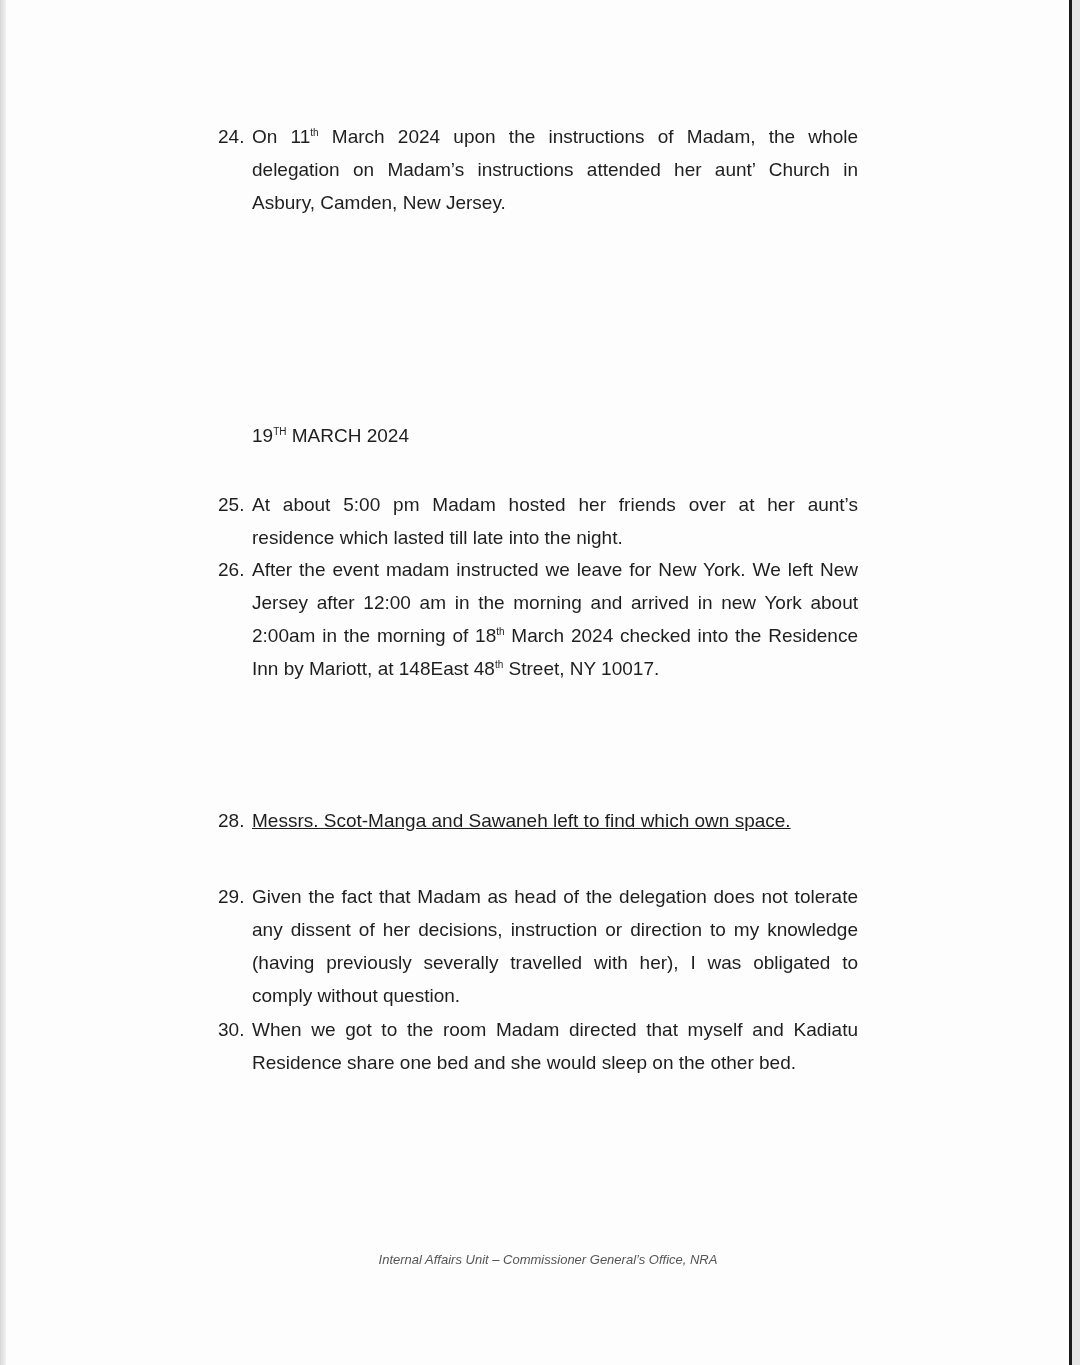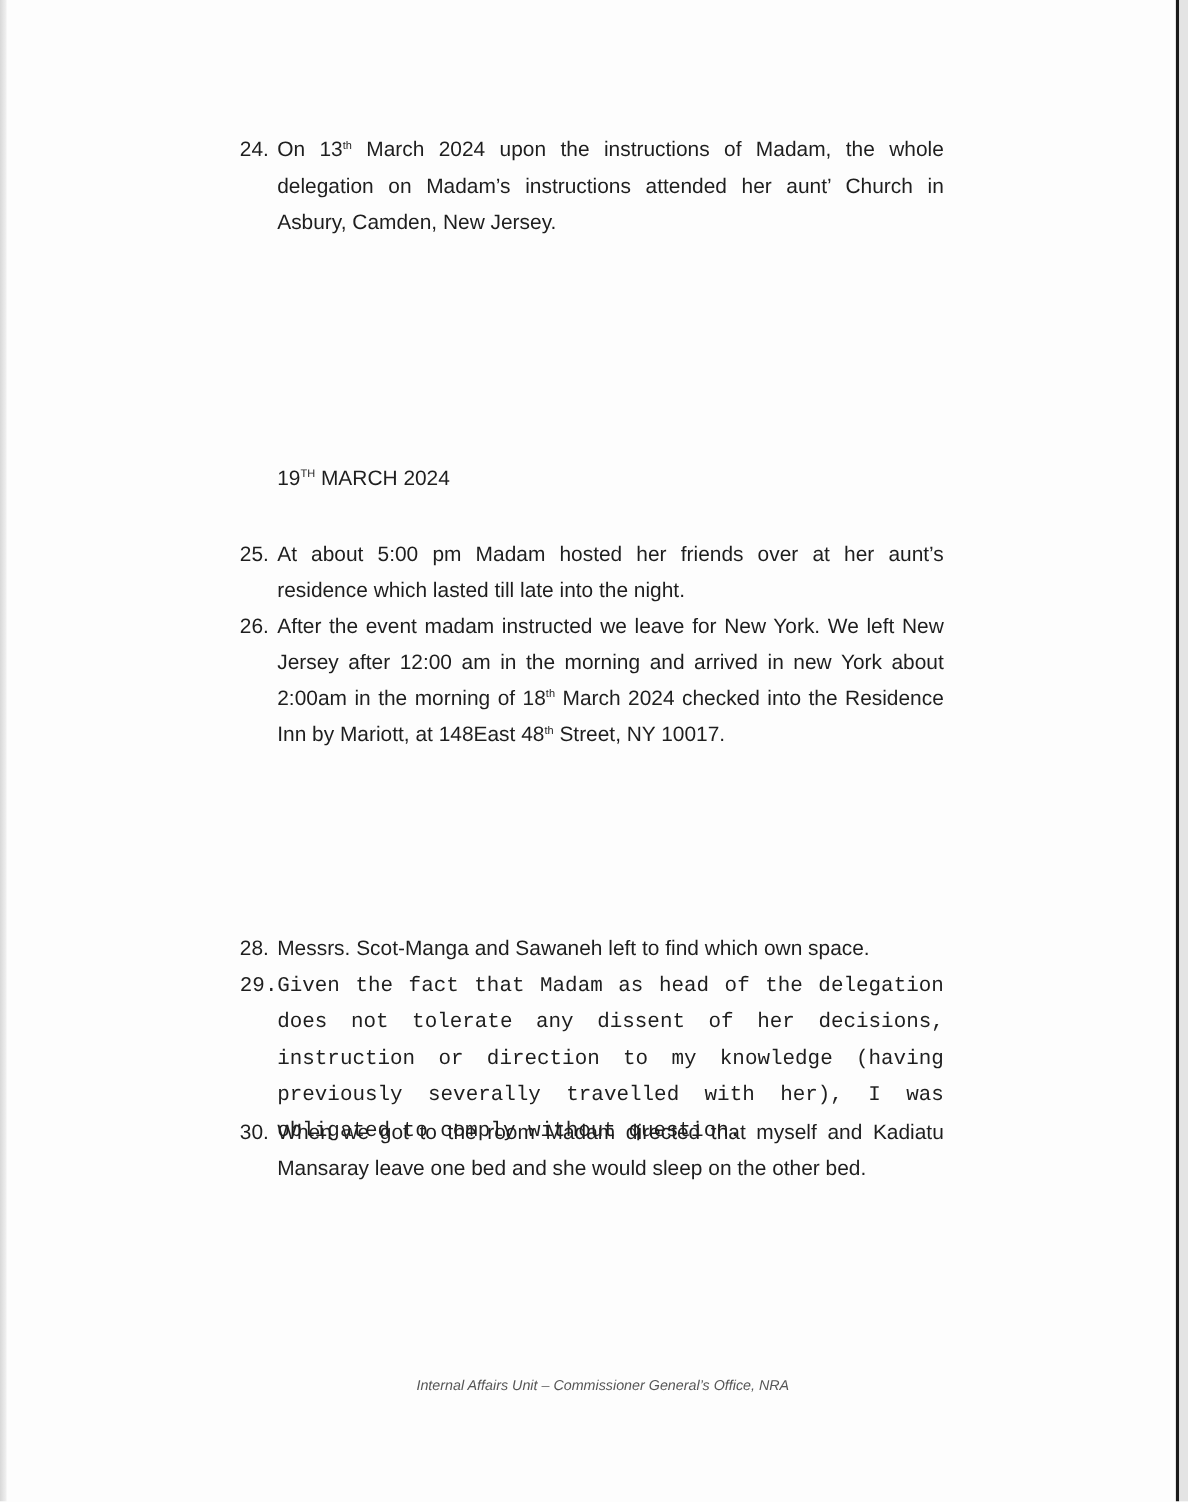--- a/index.html
+++ b/index.html
@@ -43,46 +43,46 @@
 <body>
 
 <div class="left-edge"></div>
 <div class="right-border"></div>
 <div class="right-strip"></div>
 
 <div class="page">
 
   <div class="para" style="top:120px;">
     <span class="num">24.</span>
-    <span class="body"><span>On 13</span><sup>th</sup><span> March 2024 upon the instructions of Madam, the whole delegation on Madam’s instructions attended her aunt’ Church in Asbury, Camden, New Jersey.</span></span>
+    <span class="body"><span>On 11</span><sup>th</sup><span> March 2024 upon the instructions of Madam, the whole delegation on Madam’s instructions attended her aunt’ Church in Asbury, Camden, New Jersey.</span></span>
   </div>
 
   <h2 class="heading"><span>19</span><sup>TH</sup><span> MARCH 2024</span></h2>
 
   <div class="para" style="top:488px;">
     <span class="num">25.</span>
     <span class="body"> At about 5:00 pm Madam hosted her friends over at her aunt’s residence which lasted till late into the night.</span>
   </div>
 
   <div class="para" style="top:553px;">
     <span class="num">26.</span>
     <span class="body"><span>After the event madam instructed we leave for New York. We left New Jersey after 12:00 am in the morning and arrived in new York about 2:00am in the morning of 18</span><sup>th</sup><span> March 2024 checked into the Residence Inn by Mariott, at 148East 48</span><sup>th</sup><span> Street, NY 10017.</span></span>
   </div>
 
 
-  <div class="para" style="top:846px;">
+  <div class="para" style="top:804px;text-decoration:underline;">
     <span class="num">28.</span>
     <span class="body">Messrs. Scot-Manga and Sawaneh left to find which own space.</span>
   </div>
 
-  <div class="para" style="top:880px;font-family:Liberation Mono, monospace;">
+  <div class="para" style="top:880px;">
     <span class="num">29.</span>
     <span class="body">Given the fact that Madam as head of the delegation does not tolerate any dissent of her decisions, instruction or direction to my knowledge (having previously severally travelled with her), I was obligated to comply without question.</span>
   </div>
 
   <div class="para" style="top:1013px;">
     <span class="num">30.</span>
-    <span class="body">When we got to the room Madam directed that myself and Kadiatu Mansaray leave one bed and she would sleep on the other bed.</span>
+    <span class="body">When we got to the room Madam directed that myself and Kadiatu Residence share one bed and she would sleep on the other bed.</span>
   </div>
 
 
   <div class="footer">Internal Affairs Unit – Commissioner General’s Office, NRA</div>
 </div>
 
 </body></html>

